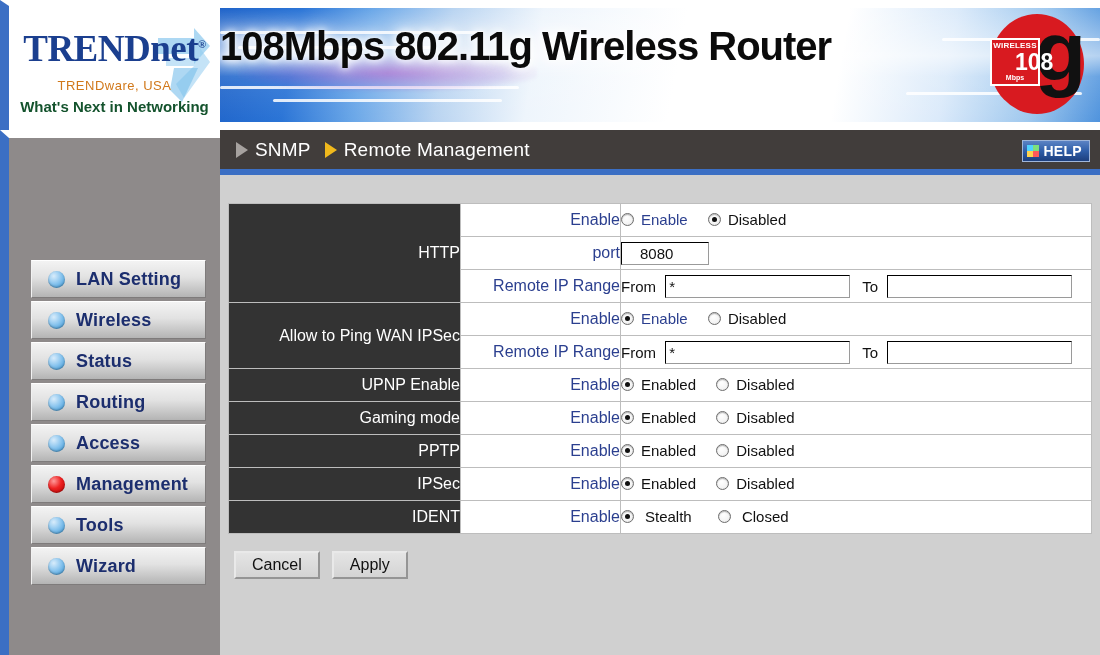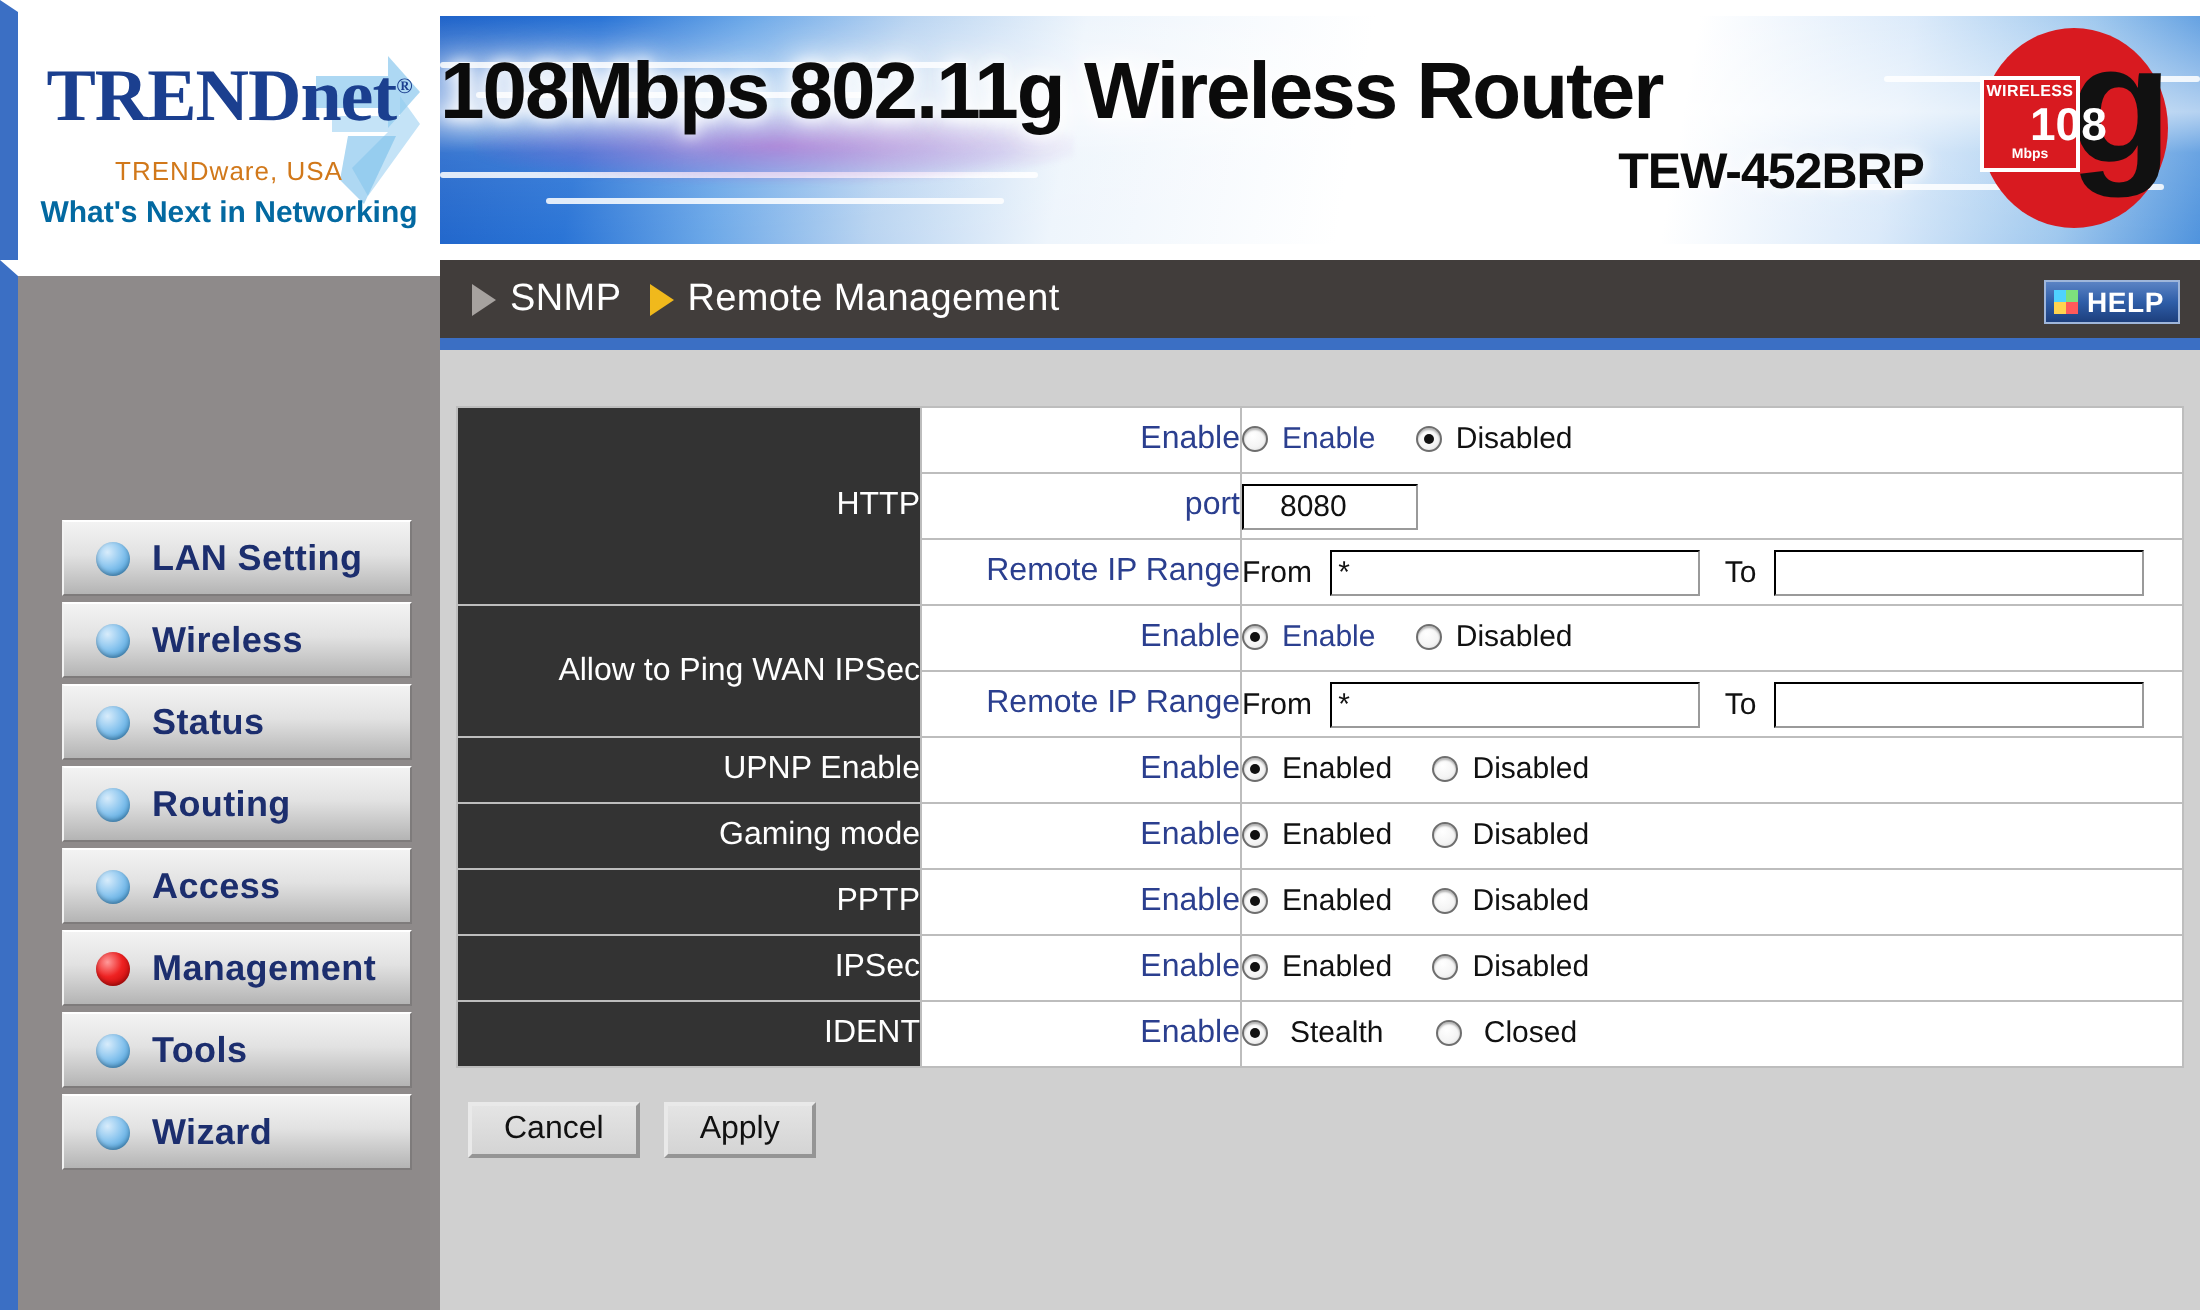--- a/index.html
+++ b/index.html
@@ -38,21 +38,21 @@
   #logo-wordmark .net { color:#1b3f8f; }
   #logo-reg { font-size:11px; vertical-align:super; color:#1b3f8f; }
   #logo-sub {
     position:absolute; left:0; right:0; top:72px; text-align:center;
     font-family:"Liberation Sans", sans-serif;
     font-size:13px; color:#d1781a; letter-spacing:.5px;
   }
   #logo-tag {
     position:absolute; left:0; right:0; top:92px; text-align:center;
     font-family:"Liberation Sans", sans-serif;
-    font-size:15px; font-weight:bold; color:#0369a1;
+    font-size:15px; font-weight:bold; color:#14532d;
   }
 
   #banner {
     position:absolute; left:220px; top:0; width:880px; height:130px;
     background:#ffffff;
     overflow:hidden;
   }
   #banner-art {
     position:absolute; left:0; top:8px; width:880px; height:114px;
     background:
@@ -276,21 +276,20 @@
     <div id="banner">
       <div id="banner-art">
         <div class="streak" style="left:0;  top:20%; width:30%;"></div>
         <div class="streak" style="left:2%; top:33%; width:22%;"></div>
         <div class="streak" style="left:0;  top:68%; width:34%;"></div>
         <div class="streak" style="left:6%; top:80%; width:26%;"></div>
         <div class="streak" style="right:0; top:26%; width:18%;"></div>
         <div class="streak" style="right:2%;top:74%; width:20%;"></div>
       </div>
       <div id="banner-title">108Mbps 802.11g Wireless Router</div>
-      <div id="banner-model">TEW-452BRP</div>
 
       <div id="banner-badge">
         <div id="badge-ellipse"></div>
         <div id="badge-g">g</div>
         <div id="badge-box">
           <div id="badge-wireless">WIRELESS</div>
           <div id="badge-108">108</div>
           <div id="badge-mbps">Mbps</div>
         </div>
       </div>

